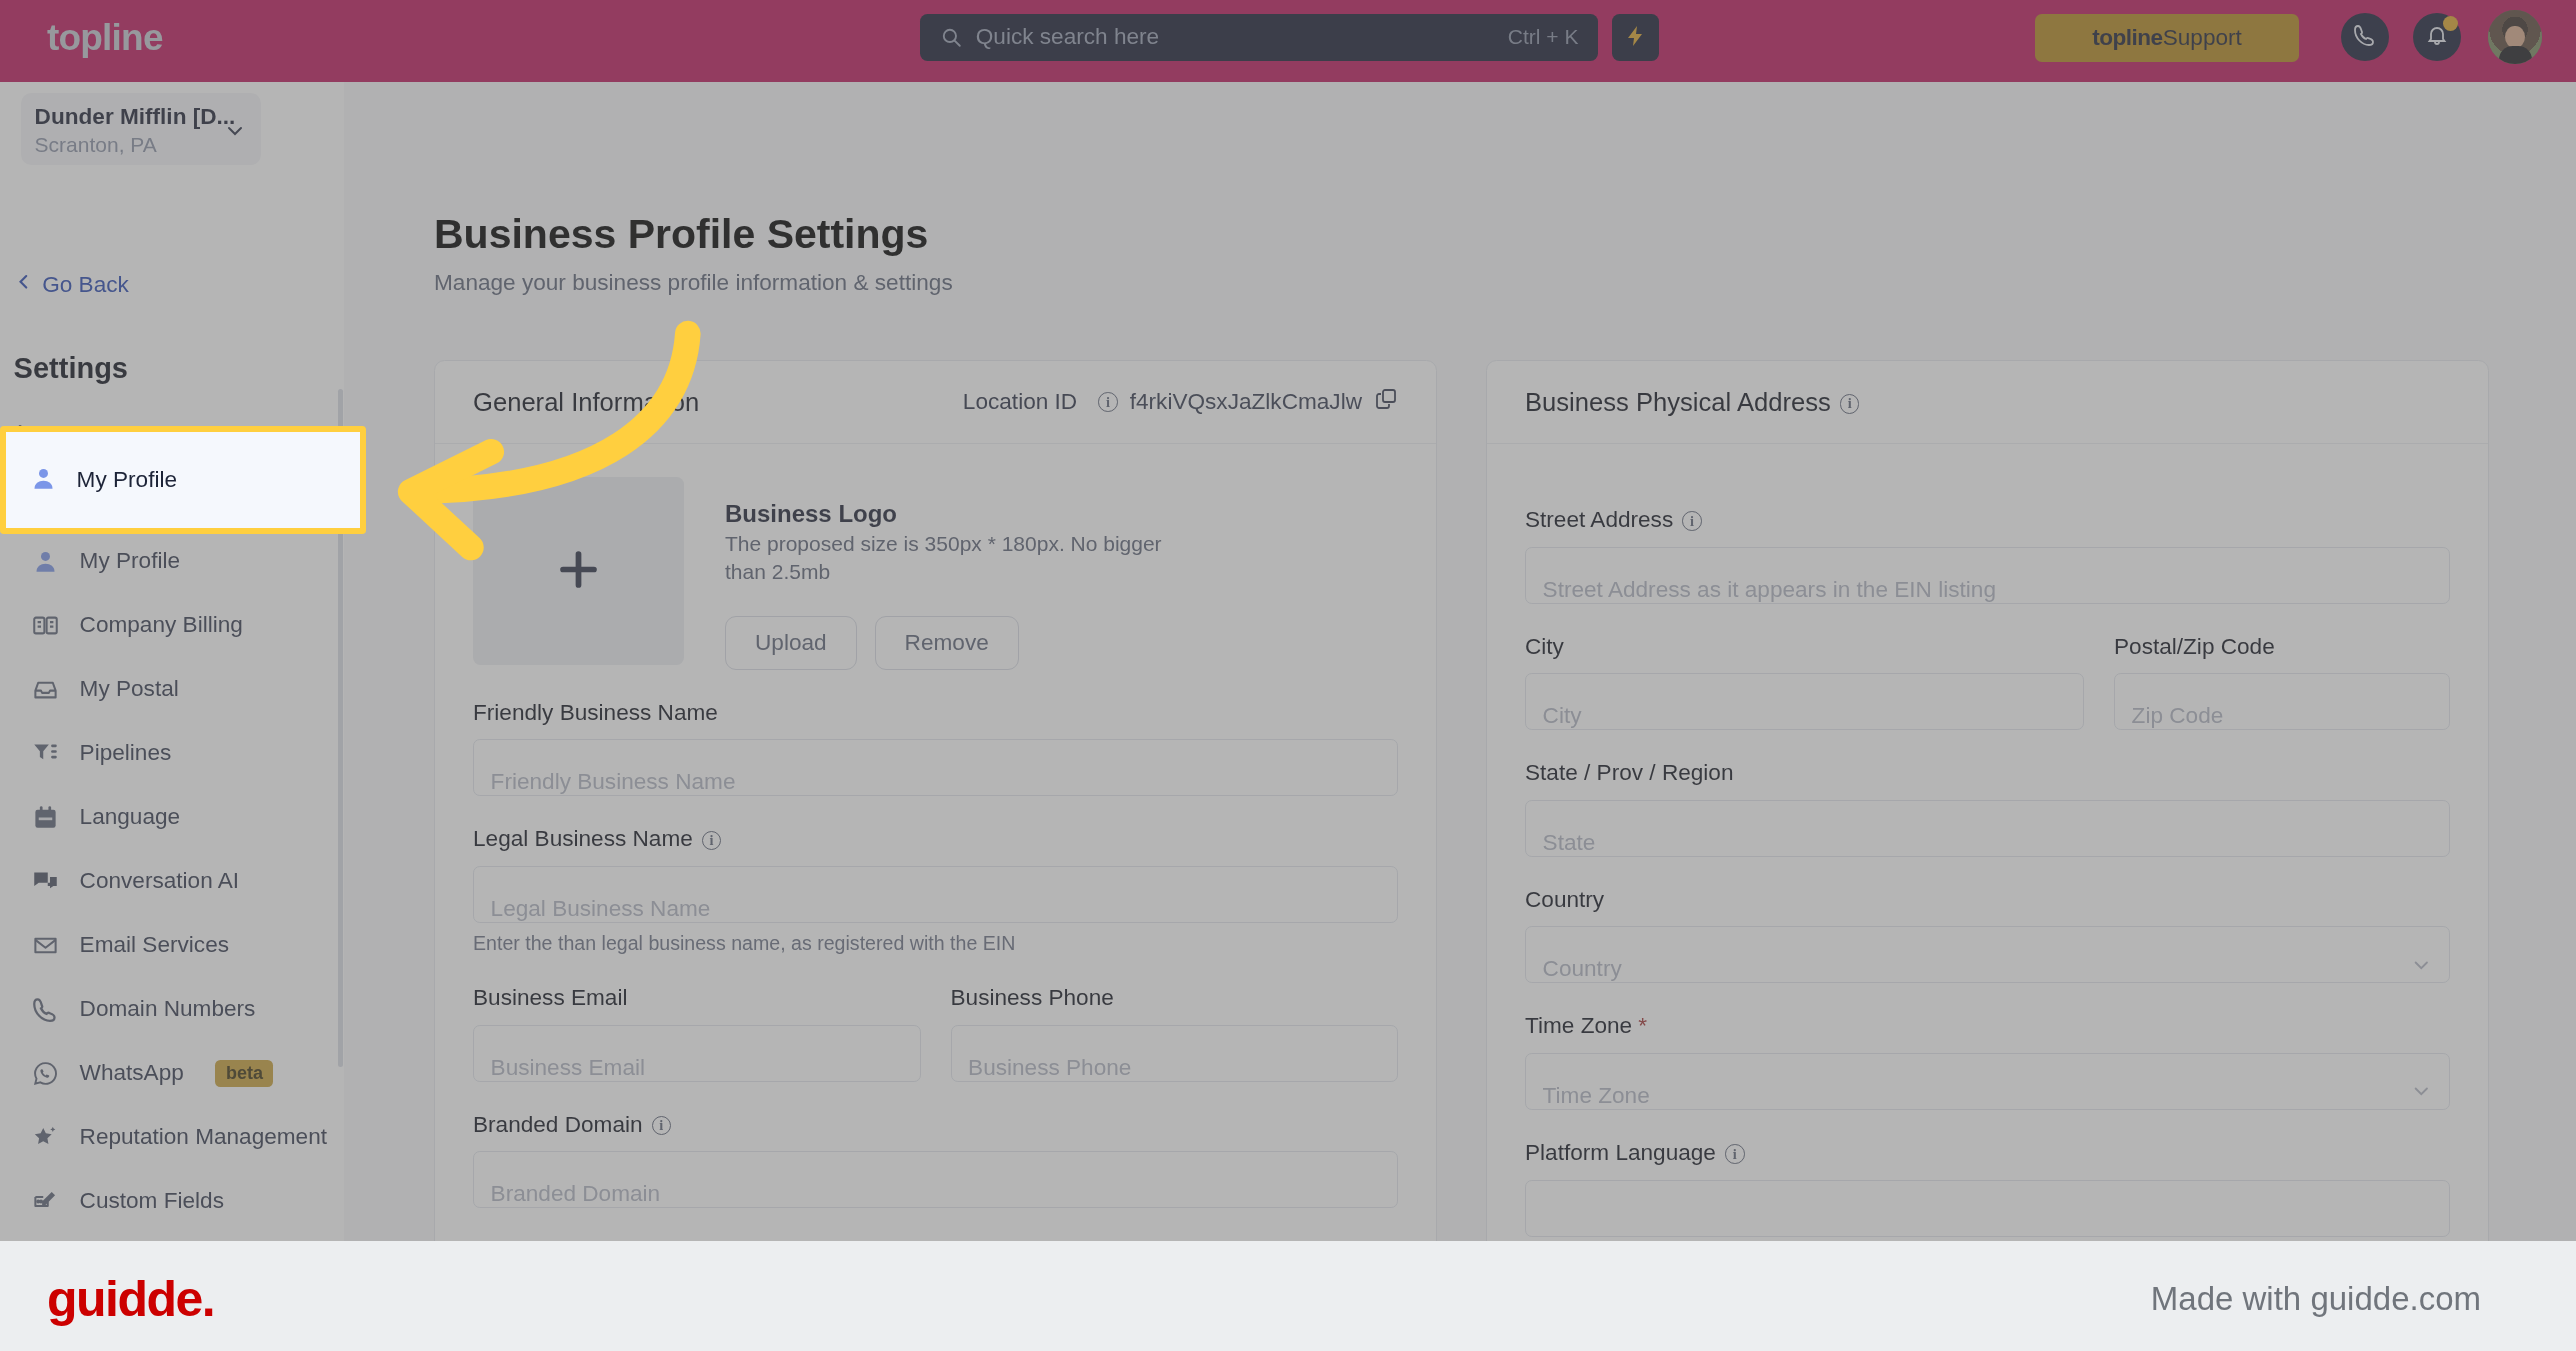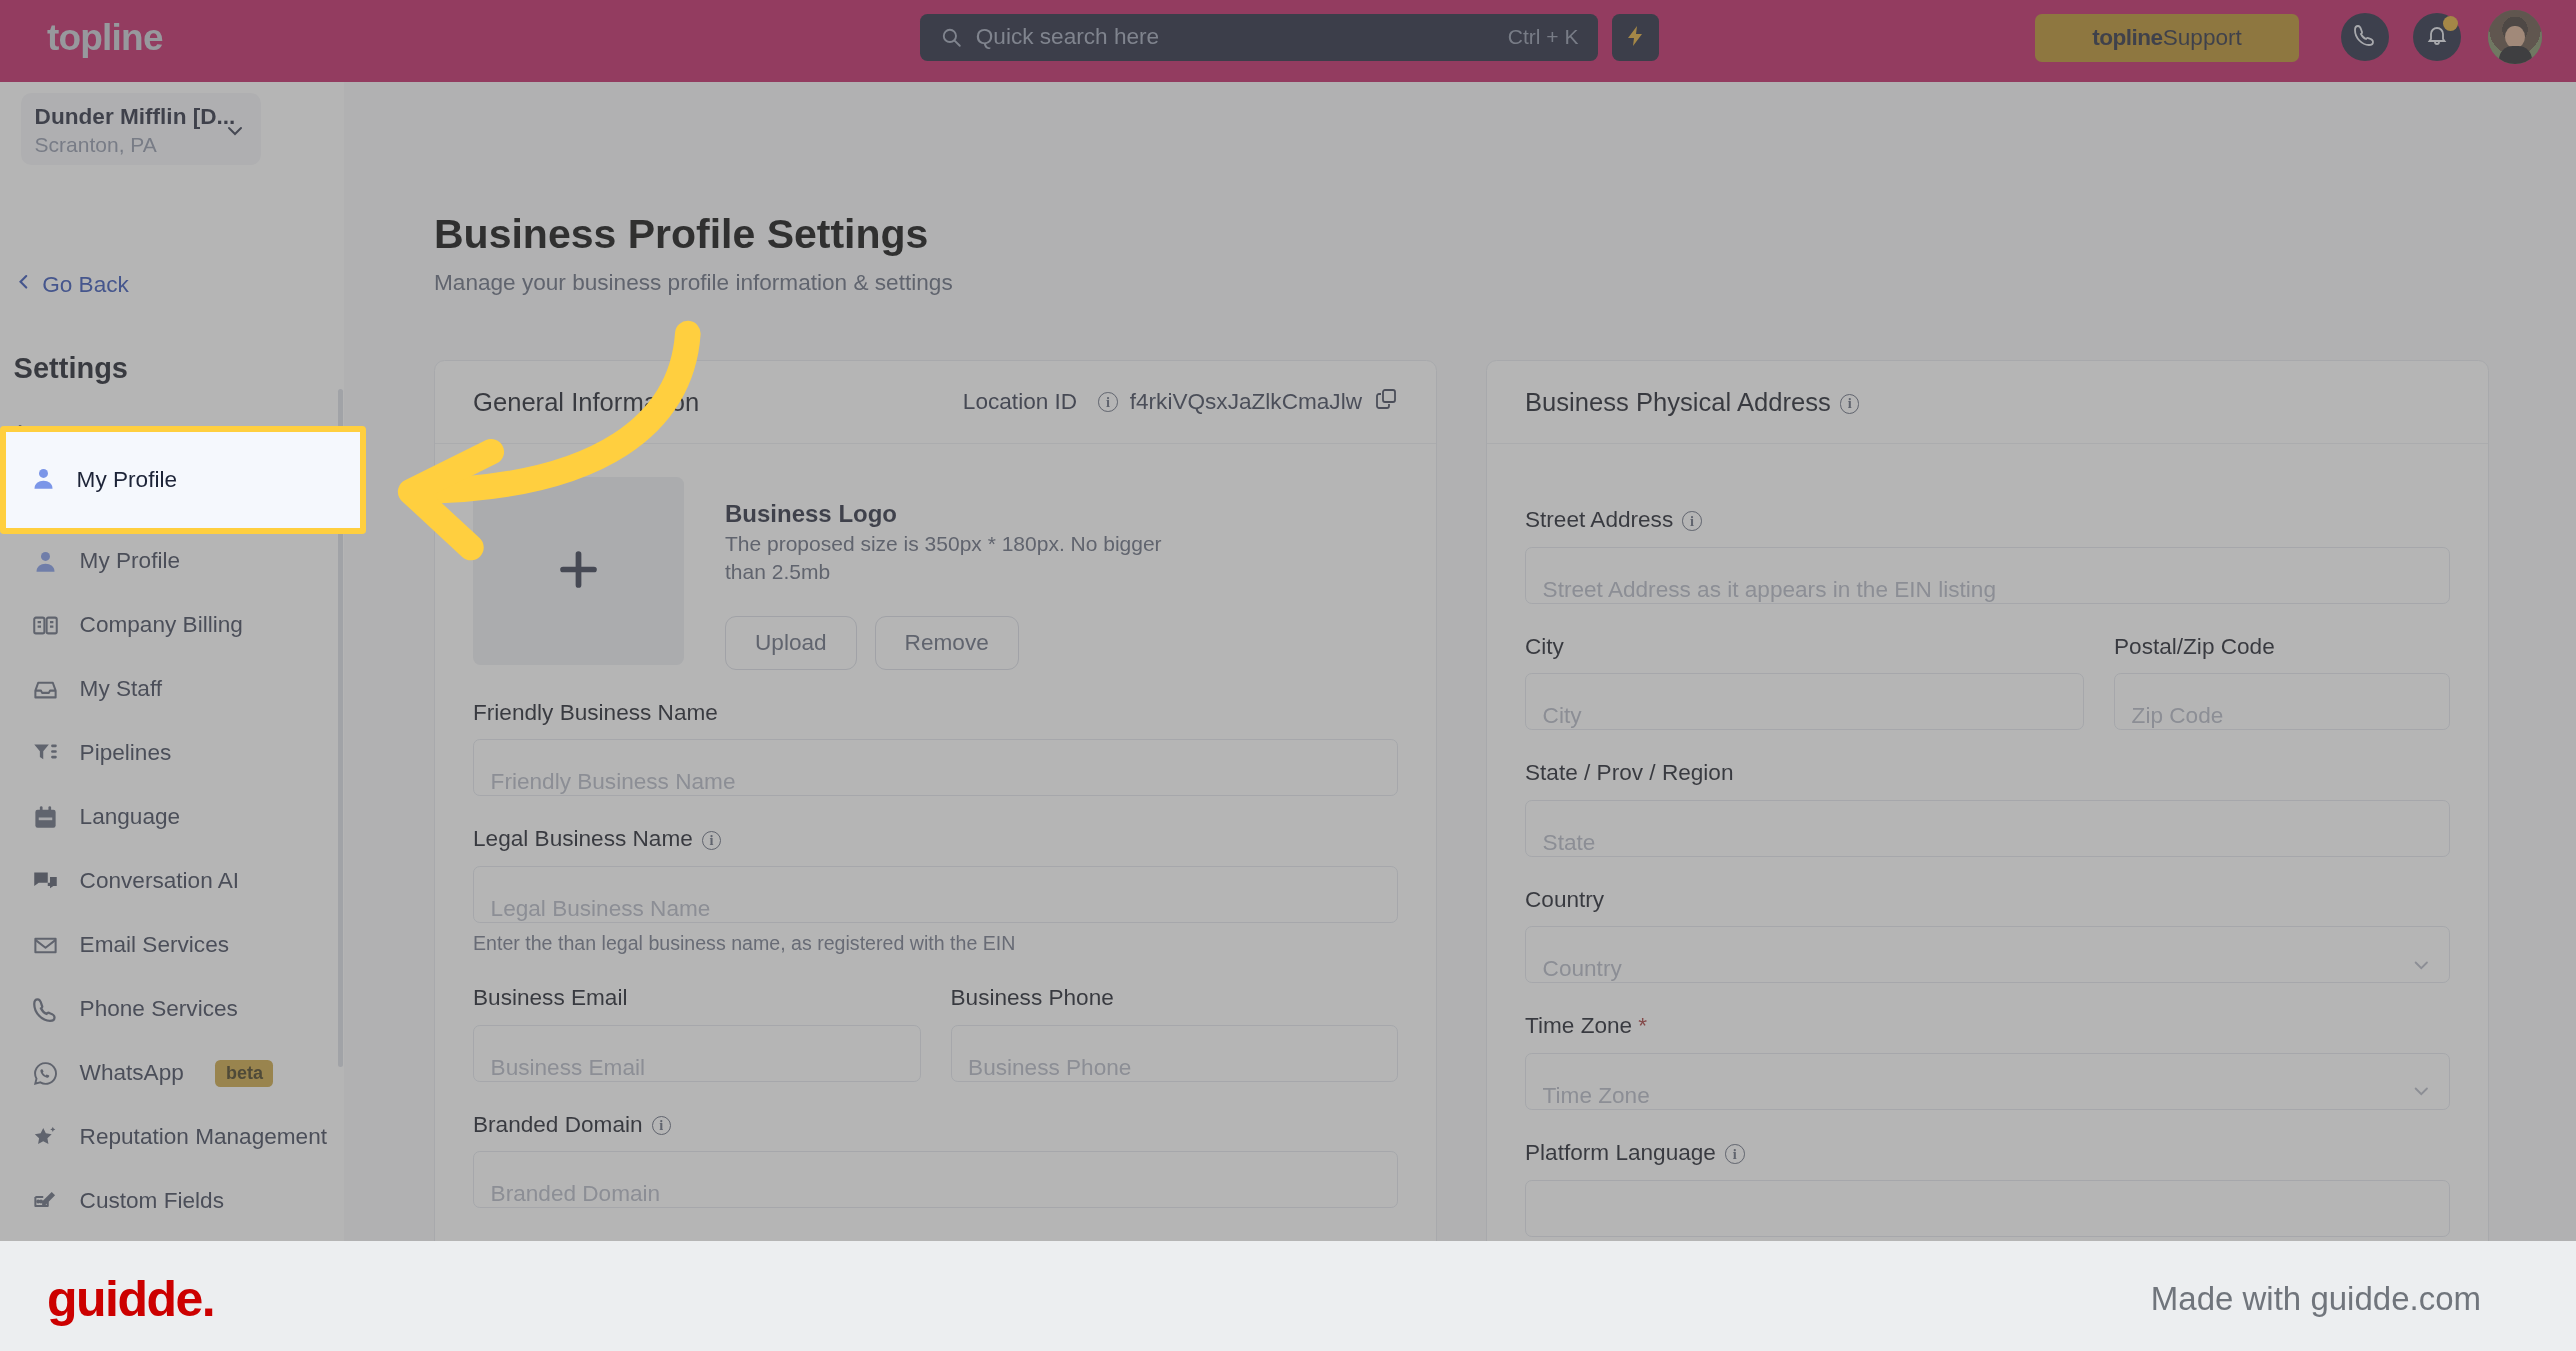--- a/index.html
+++ b/index.html
@@ -429,21 +429,21 @@
         <span class="lbl">Company Billing</span>
       </div>
 
       <div class="navitem">
         <span class="ico">
           <svg width="27" height="27" viewBox="0 0 24 24" fill="none" stroke="#5d6477" stroke-width="1.8" stroke-linejoin="round">
               <path d="M3 13l2.5-7h13L21 13v6H3z"></path>
               <path d="M3 13h5l1 2h6l1-2h5"></path>
             </svg>
         </span>
-        <span class="lbl">My Staff</span>
+        <span class="lbl">My Postal</span>
       </div>
 
       <div class="navitem">
         <span class="ico">
           <svg width="27" height="27" viewBox="0 0 24 24" fill="#5d6477">
               <path d="M2 4h13l-5 6v7l-3-2v-5z"></path>
               <rect x="17" y="4" width="5" height="2.4" rx="1"></rect>
               <rect x="17" y="9" width="5" height="2.4" rx="1"></rect>
               <rect x="17" y="14" width="5" height="2.4" rx="1"></rect>
             </svg>
@@ -482,21 +482,21 @@
         </span>
         <span class="lbl">Email Services</span>
       </div>
 
       <div class="navitem">
         <span class="ico">
           <svg width="27" height="27" viewBox="0 0 24 24" fill="none" stroke="#5d6477" stroke-width="2" stroke-linecap="round">
               <path d="M5 3c3 0 3 4 4 6 .5 1-1 2-1 2s2 4 5 5c0 0 1-1.5 2-1s5 1 5 4c0 2-2 3-4 3C9 22 2 15 2 7c0-2 1-4 3-4z"></path>
             </svg>
         </span>
-        <span class="lbl">Phone Services</span>
+        <span class="lbl">Domain Numbers</span>
       </div>
 
       <div class="navitem">
         <span class="ico">
           <svg width="27" height="27" viewBox="0 0 24 24" fill="none" stroke="#5d6477" stroke-width="1.7">
               <path d="M12 2.8A9.2 9.2 0 0 0 4 16.6L2.9 21l4.5-1.1A9.2 9.2 0 1 0 12 2.8z"></path>
               <path d="M8.6 8.2c.3-.1.7 0 .9.4l.7 1.3c.1.3 0 .6-.2.8l-.4.4c.6 1.2 1.6 2.1 2.7 2.6l.4-.5c.2-.2.5-.3.8-.2l1.4.6c.3.1.5.5.4.8-.2.9-1.1 1.5-2 1.3-2.8-.5-5.2-2.9-5.8-5.7-.2-.8.3-1.6 1.1-1.8z" fill="#5d6477" stroke="none"></path>
             </svg>
         </span>
         <span class="lbl">WhatsApp</span>

